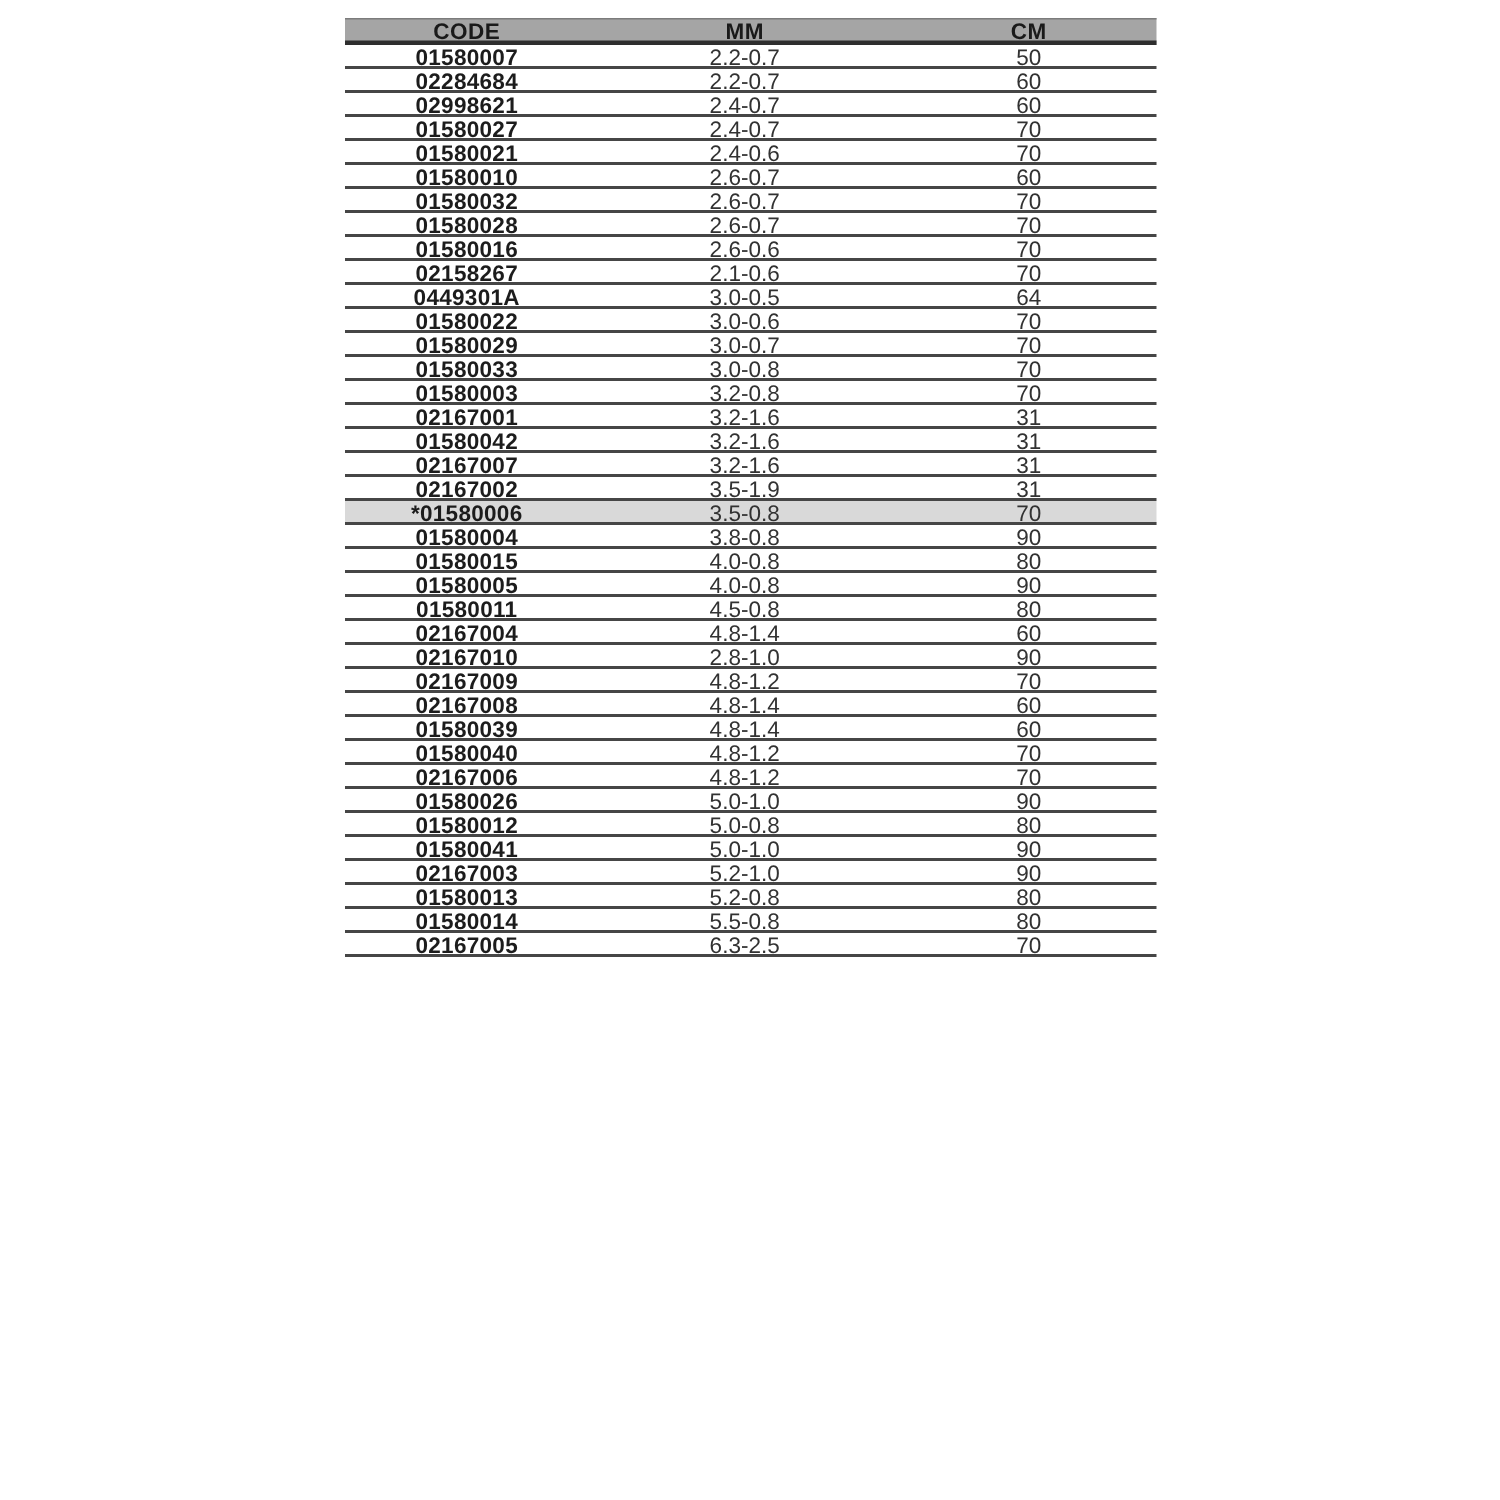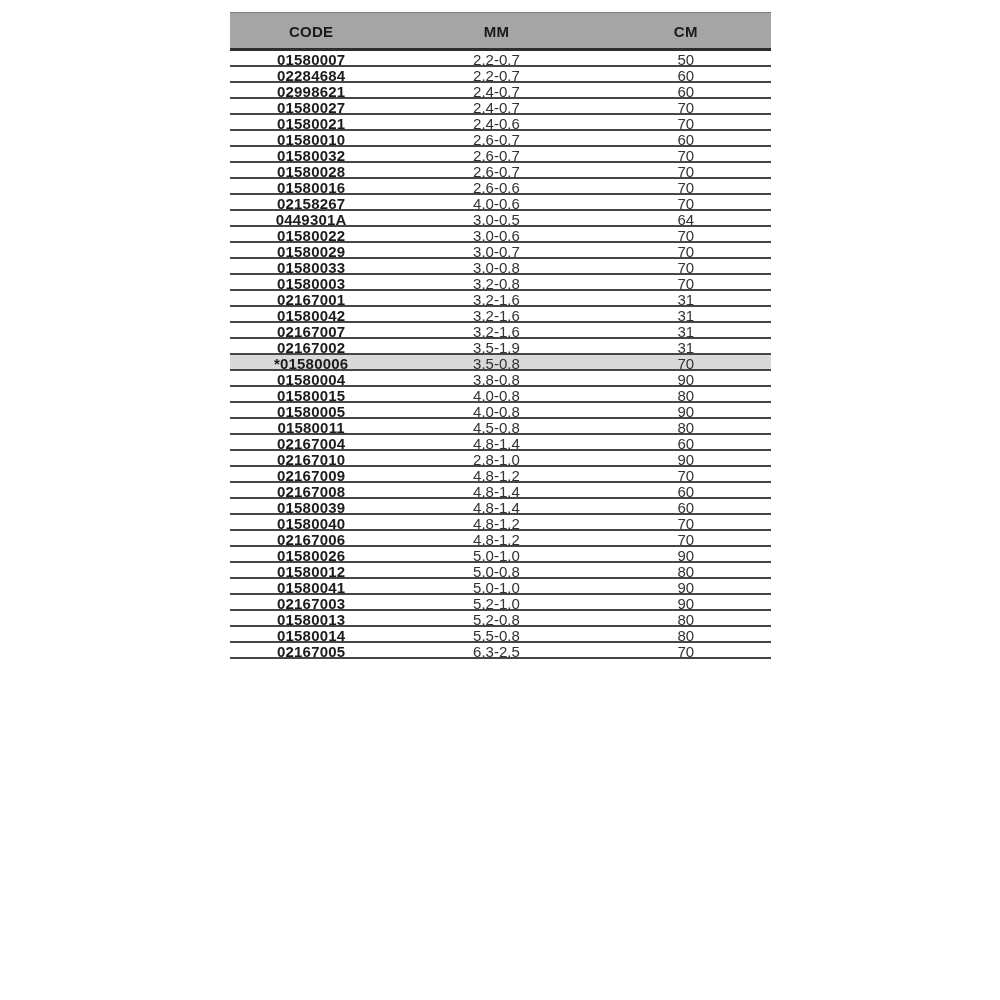--- a/index.html
+++ b/index.html
@@ -14,21 +14,21 @@
   .spec-table {
     position: absolute;
     left: 230px;
     top: 12px;
     width: 541px;
   }
   .header-row {
     display: grid;
     grid-template-columns: 30% 38.5% 31.5%;
     align-items: center;
-    height: 39px;
+    height: 18px;
     box-sizing: border-box;
     background: var(--header-bg, #a5a5a5);
     border-top: 1px solid #7c7c7c;
     border-bottom: 3px solid #2e2e2e;
     font-weight: bold;
     font-size: 15px;
     color: var(--header-text, #1a1a1a);
     letter-spacing: 0.3px;
   }
   .row {
@@ -120,21 +120,21 @@
   </div>
 
   <div class="row">
     <div class="cell code">01580016</div>
     <div class="cell mm">2.6-0.6</div>
     <div class="cell cm">70</div>
   </div>
 
   <div class="row">
     <div class="cell code">02158267</div>
-    <div class="cell mm">4.0-0.6</div>
+    <div class="cell mm">2.1-0.6</div>
     <div class="cell cm">70</div>
   </div>
 
   <div class="row">
     <div class="cell code">0449301A</div>
     <div class="cell mm">3.0-0.5</div>
     <div class="cell cm">64</div>
   </div>
 
   <div class="row">

